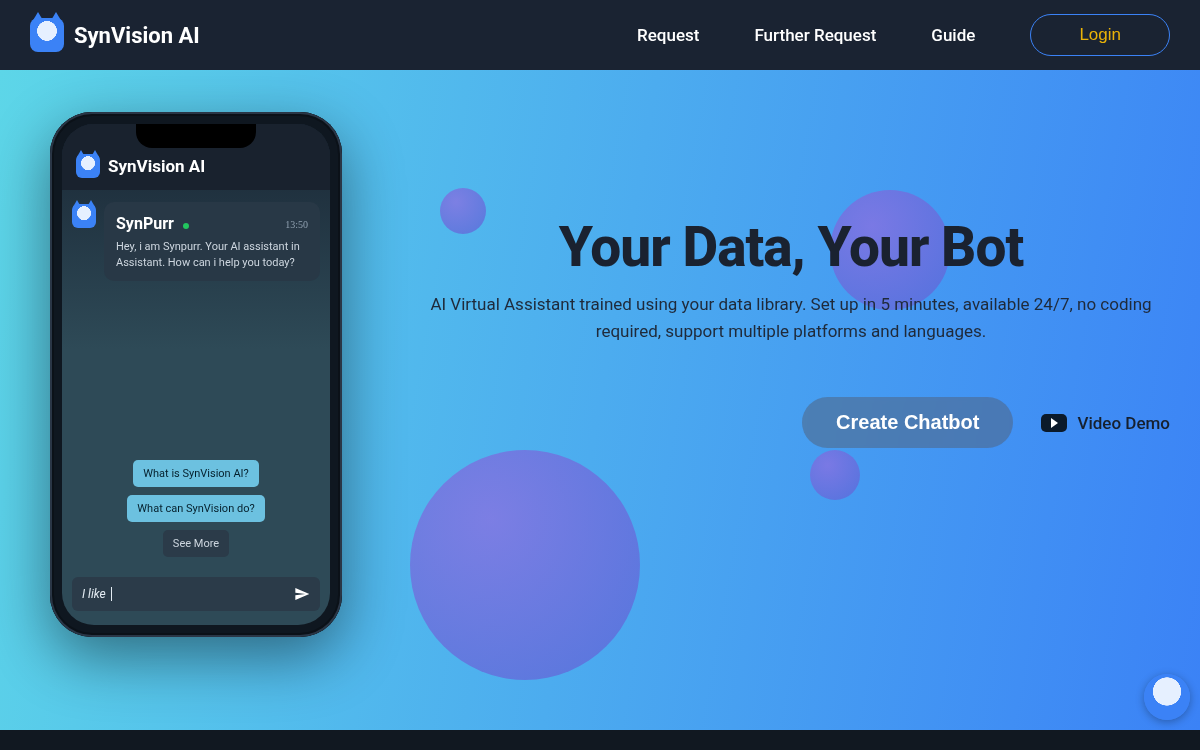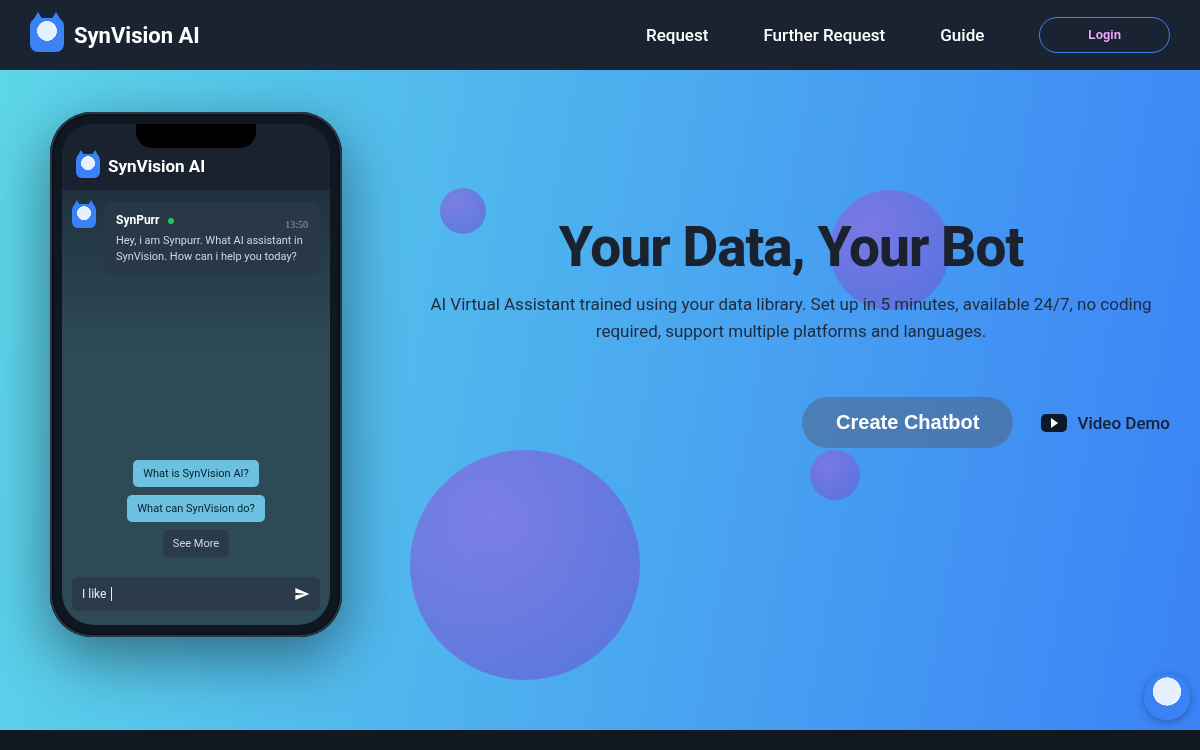--- a/index.html
+++ b/index.html
@@ -37,26 +37,26 @@
     gap: 55px;
   }
   .nav-link {
     color: #fff;
     font-size: 17px;
     font-weight: 500;
     cursor: pointer;
   }
   .login-btn {
     border: 1.5px solid #3b82f6;
-    color: #f0abfc;
+    color: #eab308;
     background: transparent;
     padding: 10px 48px;
     border-radius: 24px;
-    font-size: 12px;
-    font-weight: 700;
+    font-size: 17px;
+    font-weight: 400;
     cursor: pointer;
   }
 
   
   .mascot-s {
     width: 34px; height: 34px;
     border-radius: 8px;
     background: radial-gradient(circle at 50% 38%, #e6f0ff 0 36%, #3b82f6 37% 100%);
     position: relative;
     display:inline-block;
@@ -170,21 +170,21 @@
     padding: 10px 12px;
     color: #cdd6df;
     font-size: 11px;
     line-height: 1.45;
     flex: 1;
     position: relative;
   }
   .bubble .from {
     color: #fff;
     font-weight: 700;
-    font-size: 12px;
+    font-size: 16px;
     display: inline-block;
     margin-bottom: 4px;
   }
   .bubble .dot {
     width: 6px; height: 6px; background: #22c55e; border-radius: 50%;
     display: inline-block; margin-left: 6px; vertical-align: middle;
   }
   .bubble .time {
     position: absolute; top: 16px; right: 12px;
     font-size: 10px; color: #8fa0b0; font-family: Liberation Serif, serif;
@@ -211,20 +211,21 @@
   }
   .input-row {
     margin: 0 10px 14px 10px;
     height: 34px;
     background: #2b3b49;
     border-radius: 6px;
     display: flex;
     align-items: center;
     padding: 0 10px;
     gap: 8px;
+    font-style: italic;
   }
   .input-row .txt {
     color: #e4ecf3;
     font-size: 12px;
     flex: 1;
   }
   .input-row .cursor {
     display:inline-block; width:1px; height:14px; background:#e4ecf3;
     margin-left:2px; vertical-align:middle;
   }
@@ -343,21 +344,21 @@
         <span class="app-title">SynVision AI</span>
       </div>
 
       <div class="chat-area">
         <div class="msg-row">
           <span class="mascot-tiny" style="flex-shrink:0; margin-top:2px;"></span>
           <div class="bubble">
             <span class="from">SynPurr</span>
             <span class="dot"></span>
             <span class="time">13:50</span>
-            <div>Hey, i am Synpurr. What AI assistant in SynVision. How can i help you today?</div>
+            <div>Hey, i am Synpurr. Your AI assistant in Assistant. How can i help you today?</div>
           </div>
         </div>
 
         <div class="suggestions">
           <span class="chip">What is SynVision AI?</span>
           <span class="chip">What can SynVision do?</span>
           <span class="chip more">See More</span>
         </div>
       </div>
 

